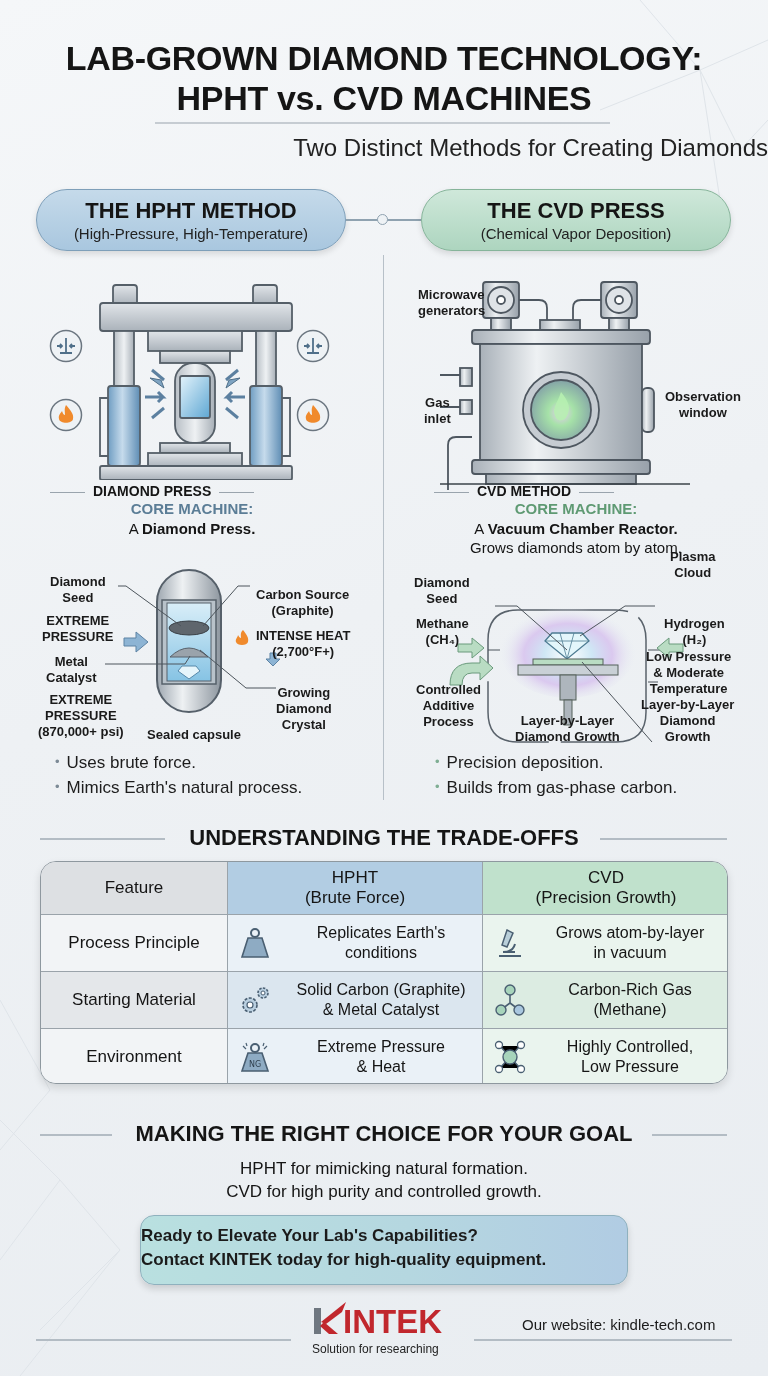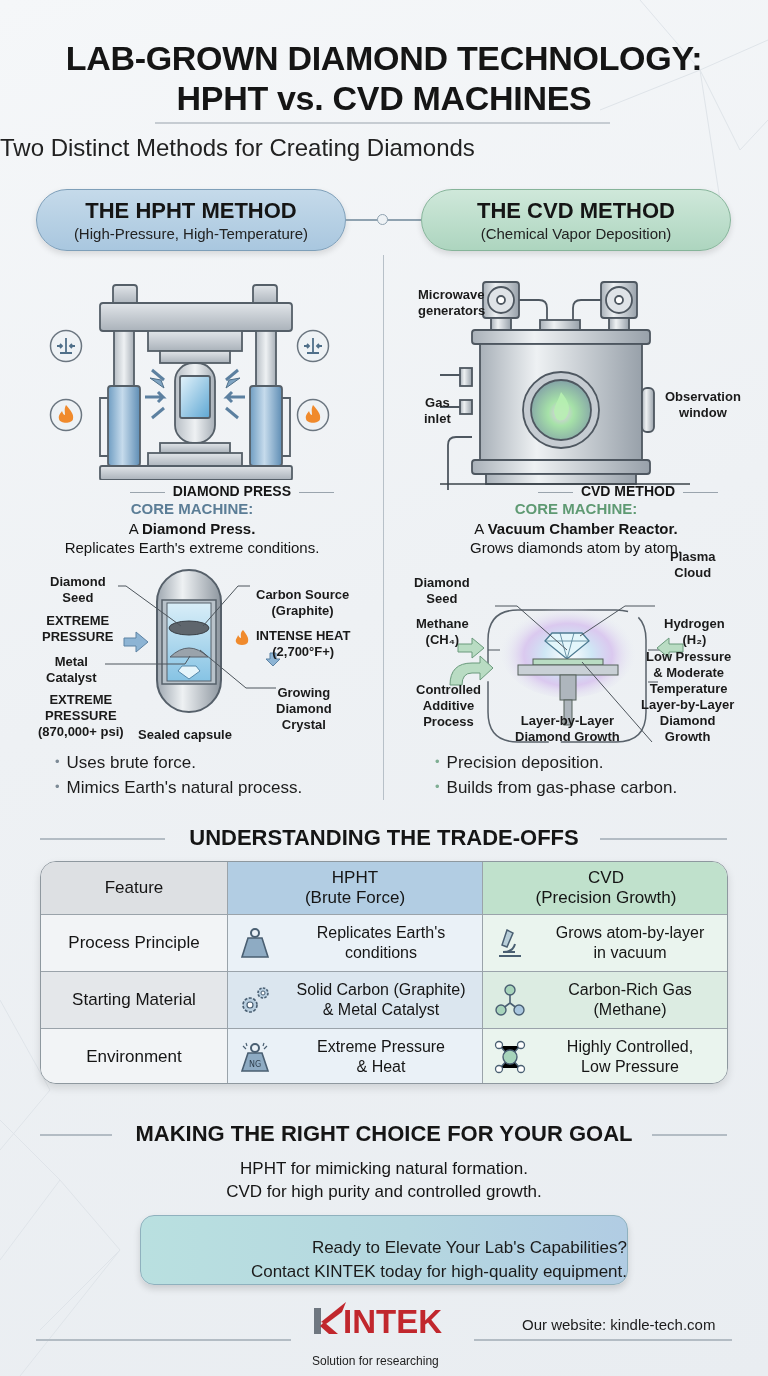--- a/index.html
+++ b/index.html
@@ -14,39 +14,39 @@
   .bg-lines { position: absolute; inset: 0; pointer-events: none; }
   .abs { position: absolute; }
 
   
   .title {
     position: absolute; left: 0; top: 38px; width: 768px; text-align: center;
     font-weight: 700; font-size: 34px; line-height: 40px; letter-spacing: -0.3px;
   }
   .title-rule { position: absolute; left: 155px; top: 122px; width: 455px; height: 2px; background: #c6ccd2; }
   .subtitle {
-    position: absolute; left: 0; top: 133px; width: 768px; text-align: left;
+    position: absolute; left: 0; top: 133px; width: 768px; text-align: right;
     font-size: 24px; line-height: 30px; color: #222;
   }
 
   
   .pill {
     position: absolute; top: 189px; width: 310px; height: 62px; border-radius: 31px;
     text-align: center; padding-top: 8px;
     box-shadow: 0 3px 6px rgba(0,0,0,0.12);
   }
   .pill .h { font-weight: 700; font-size: 22px; line-height: 26px; }
   .pill .s { font-size: 15px; line-height: 20px; color: #222; }
   .pill-hpht { left: 36px; background: linear-gradient(180deg, #c5daea, #a9c7df); border: 1.5px solid #7e9fb9; }
   .pill-cvd { left: 421px; background: linear-gradient(180deg, #cfe8da, #add5bf); border: 1.5px solid #86b49a; }
   .pill-link { position: absolute; left: 346px; top: 219px; width: 75px; height: 2px; background: #8fa2b0; }
   .pill-dot { position: absolute; left: 377px; top: 214px; width: 11px; height: 11px; border-radius: 50%; border: 1.5px solid #8fa2b0; background: #eef2f5; }
   .center-divider { position: absolute; left: 383px; top: 255px; width: 1px; height: 545px; background: #b7c0c8; }
   .machine-title {
-    position: absolute; width: 300px; text-align: right; font-weight: 700; font-size: 14px; top: 483px;
+    position: absolute; width: 300px; text-align: left; font-weight: 700; font-size: 14px; top: 483px;
   }
   .machine-title::before, .machine-title::after {
     content: ""; display: inline-block; width: 35px; height: 1px; background: #9aa4ad; vertical-align: middle; margin: 0 8px;
   }
   .core-label { position: absolute; width: 300px; text-align: center; font-weight: 700; font-size: 15px; top: 500px; }
   .core-desc { position: absolute; width: 340px; text-align: center; font-size: 15px; line-height: 19px; top: 519px; }
   .core-desc b { font-weight: 700; margin-top: 37px; }
 
   .lbl { position: absolute; font-weight: 700; font-size: 13px; line-height: 16px; text-align: center; color: #1a1a1a; }
 
@@ -82,25 +82,25 @@
   .tbody.alt .c1 { background: #dbe6ef; }
   .tbody.alt .c2 { background: #dcece2; }
   .ticon { position: absolute; left: 10px; top: 50%; transform: translateY(-50%); width: 34px; height: 34px; }
 
   .goal-text { position: absolute; left: 0; top: 1157px; width: 768px; text-align: center; font-size: 17px; line-height: 23px; }
 
   .cta {
     position: absolute; left: 140px; top: 1215px; width: 488px; height: 70px; border-radius: 14px;
     background: linear-gradient(90deg, #b9e0e0 0%, #b5d7e0 55%, #b1cce3 100%);
     border: 1.5px solid #8fb1be; box-shadow: 0 4px 7px rgba(0,0,0,0.14);
-    text-align: right; padding-top: 20px; font-weight: 400; font-size: 17px; line-height: 24px; color: #1b1b1b;
+    text-align: left; padding-top: 8px; font-weight: 700; font-size: 17px; line-height: 24px; color: #1b1b1b;
   }
 
   .logo { position: absolute; left: 312px; top: 1300px; }
-  .logo-tag { font-size: 12px; color: #222; margin-top: 14px; }
+  .logo-tag { font-size: 12px; color: #222; margin-top: 2px; }
   .website { position: absolute; left: 522px; top: 1316px; font-size: 15px; color: #1b1b1b; }
 </style>
 </head>
 <body>
 
 <svg class="bg-lines" width="768" height="1376" viewBox="0 0 768 1376">
   <g stroke="#dfe4e9" stroke-width="1" fill="none">
     <polyline points="640,0 700,70 768,40"></polyline>
     <polyline points="700,70 740,150 768,120"></polyline>
     <polyline points="600,110 700,70 720,200"></polyline>
@@ -118,21 +118,21 @@
 <div class="title-rule"></div>
 <div class="subtitle">Two Distinct Methods for Creating Diamonds</div>
 
 <div class="pill pill-hpht">
   <div class="h">THE HPHT METHOD</div>
   <div class="s">(High-Pressure, High-Temperature)</div>
 </div>
 <div class="pill-link"></div>
 <div class="pill-dot"></div>
 <div class="pill pill-cvd">
-  <div class="h">THE CVD METHOD</div>
+  <div class="h">THE CVD PRESS</div>
   <div class="s">(Chemical Vapor Deposition)</div>
 </div>
 <div class="center-divider"></div>
 
 <svg class="abs" style="left:40px;top:270px" width="310" height="210" viewBox="0 0 310 210">
   <defs>
     <linearGradient id="steel" x1="0" y1="0" x2="0" y2="1">
       <stop offset="0" stop-color="#e1e5e9"></stop>
         <stop offset="1" stop-color="#aab2ba"></stop>
     </linearGradient>
@@ -206,21 +206,20 @@
 </svg>
 <svg class="abs" style="left:296px;top:398px" width="34" height="34" viewBox="0 0 34 34">
   <circle cx="17" cy="17" r="15.5" fill="#eef2f5" stroke="#6b7680" stroke-width="1.5"></circle>
   <path d="M17 7 c5 6 8 9 7 14 c-1 5 -13 5 -14 0 c-1 -4 2 -6 3 -8 c1 3 2 4 3 4 c0 -4 -1 -6 1 -10 z" fill="#f08a2c"></path>
 </svg>
 
 <div class="machine-title" style="left:42px">DIAMOND PRESS</div>
 <div class="core-label" style="left:42px;color:#5b7d96">CORE MACHINE:</div>
 <div class="core-desc" style="left:22px">
   <div><span>A </span><b>Diamond Press.</b></div>
-  <div>Replicates Earth's extreme conditions.</div>
 </div>
 
 <svg class="abs" style="left:100px;top:560px" width="200" height="180" viewBox="0 0 200 180">
   <defs>
     <linearGradient id="capsule" x1="0" y1="0" x2="1" y2="0">
       <stop offset="0" stop-color="#9ea7b0"></stop>
         <stop offset="0.4" stop-color="#eef1f3"></stop>
         <stop offset="1" stop-color="#8d969f"></stop>
     </linearGradient>
     <linearGradient id="capwater" x1="0" y1="0" x2="0" y2="1">
@@ -251,21 +250,21 @@
 
 <div class="lbl" style="left:50px;top:574px"><span style="white-space:pre-line">Diamond
 Seed</span></div>
 <div class="lbl" style="left:42px;top:613px"><span style="white-space:pre-line">EXTREME
 PRESSURE</span></div>
 <div class="lbl" style="left:46px;top:654px"><span style="white-space:pre-line">Metal
 Catalyst</span></div>
 <div class="lbl" style="left:38px;top:692px"><span style="white-space:pre-line">EXTREME
 PRESSURE
 (870,000+ psi)</span></div>
-<div class="lbl" style="left:138px;top:727px"><span>Sealed capsule</span></div>
+<div class="lbl" style="left:147px;top:727px"><span>Sealed capsule</span></div>
 <div class="lbl" style="left:256px;top:587px"><span style="white-space:pre-line">Carbon Source
 (Graphite)</span></div>
 <div class="lbl" style="left:256px;top:628px"><span style="white-space:pre-line">INTENSE HEAT
 (2,700°F+)</span></div>
 <div class="lbl" style="left:276px;top:685px"><span style="white-space:pre-line">Growing
 Diamond
 Crystal</span></div>
 
 <ul class="bullets" style="left:55px;top:750px">
   <li>Uses brute force.</li>

